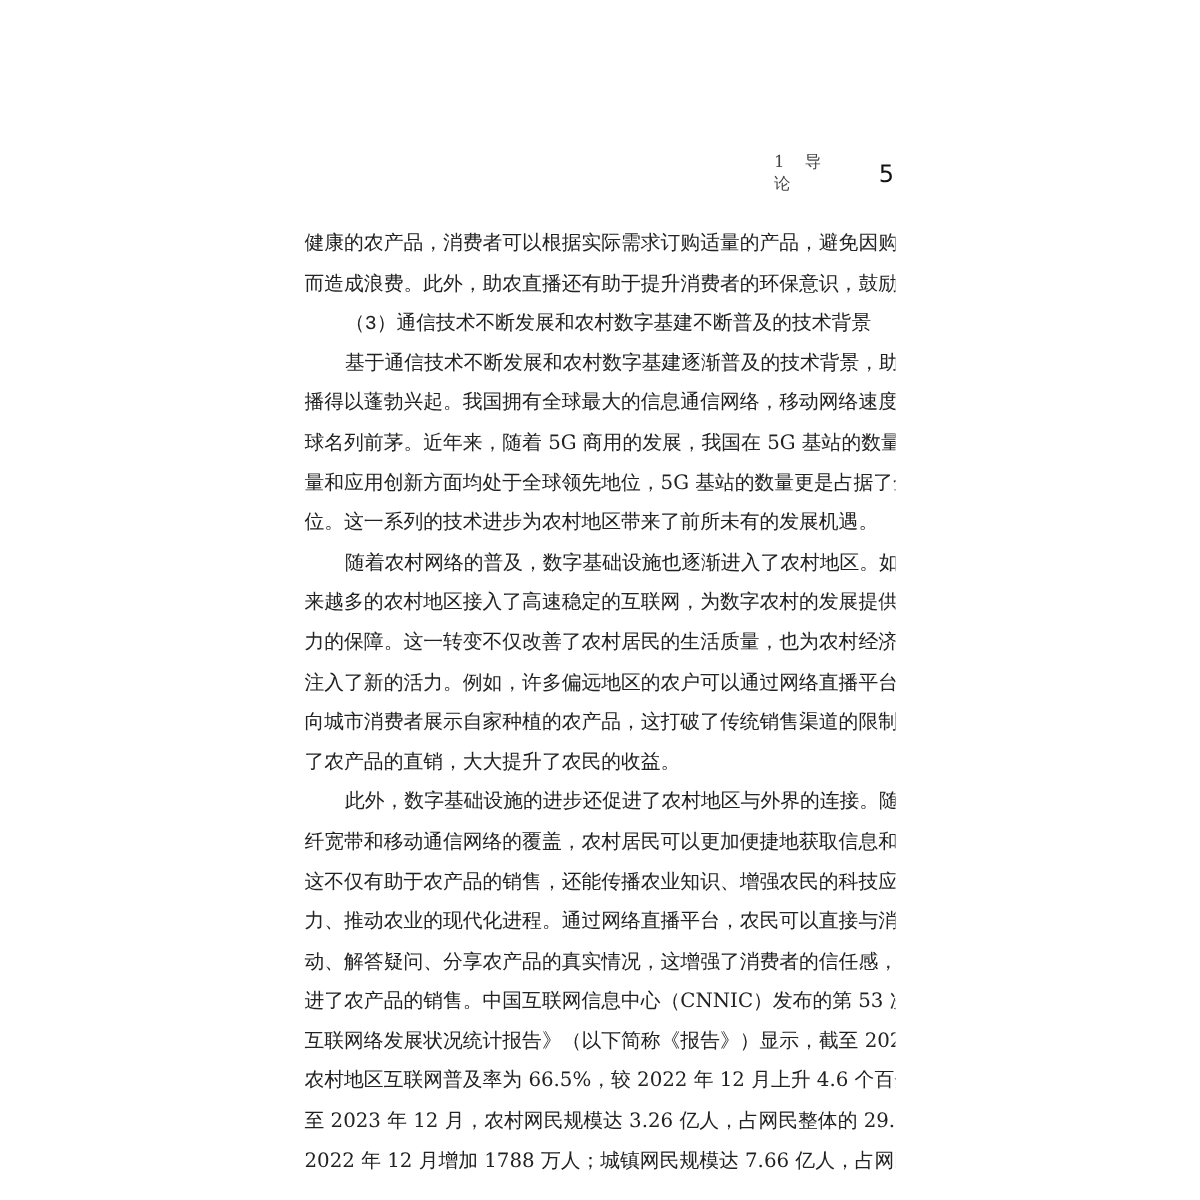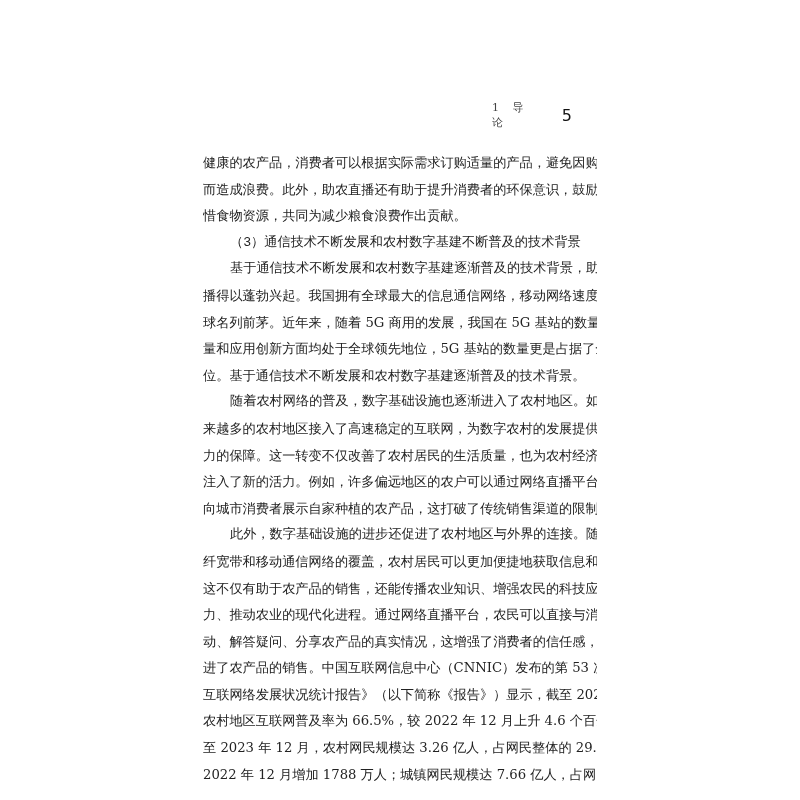--- a/index.html
+++ b/index.html
@@ -1,47 +1,47 @@
 <!DOCTYPE html>
 <html><head>
   <meta charset="utf-8">
   <style>
     html, body { margin: 0; padding: 0; background: #ffffff; }
     body { width: 800px; height: 800px; position: relative; overflow: hidden; font-family: "DejaVu Serif", "Liberation Serif", serif; color: #222; }
-    .running-head { position: absolute; top: 104px; left: 492px; width: 80px; height: 22px; display: flex; align-items: center; justify-content: flex-end; }
+    .running-head { position: absolute; top: 104px; left: 516px; width: 80px; height: 22px; display: flex; align-items: center; justify-content: flex-end; }
     .chapter { font-size: 11px; color: #444; letter-spacing: 5px; margin-right: 12px; }
     .pagenum { font-family: "DejaVu Sans", "Liberation Sans", sans-serif; font-size: 16px; color: #111; }
     .body-text { position: absolute; top: 150px; left: 203px; width: 394px; }
     .line { height: 26.6px; line-height: 26.6px; font-size: 13.2px; white-space: nowrap; text-align: justify; text-align-last: justify; overflow: hidden; }
     .line.last { text-align-last: left; }
     .line.indent { padding-left: 27px; font-family: Liberation Mono, monospace; }
   </style>
 </head>
 <body>
 
 <div class="running-head">
   <span class="chapter">1 导 论</span>
   <span class="pagenum">5</span>
 </div>
 
 <div class="body-text" id="body-text">
     <div class="line">健康的农产品，消费者可以根据实际需求订购适量的产品，避免因购买过多</div>
     <div class="line">而造成浪费。此外，助农直播还有助于提升消费者的环保意识，鼓励大家珍</div>
-    <div class="line last">惜食物资源，共同为减少粮食浪费作出贡献。</div>
     <div class="line indent last">（3）通信技术不断发展和农村数字基建不断普及的技术背景</div>
     <div class="line indent">基于通信技术不断发展和农村数字基建逐渐普及的技术背景，助农直</div>
     <div class="line">播得以蓬勃兴起。我国拥有全球最大的信息通信网络，移动网络速度在全</div>
     <div class="line">球名列前茅。近年来，随着 5G 商用的发展，我国在 5G 基站的数量、标准数</div>
     <div class="line">量和应用创新方面均处于全球领先地位，5G 基站的数量更是占据了全球首</div>
-    <div class="line last">位。基于通信技术不断发展和农村数字基建逐渐普及的技术背景。</div>
+    <div class="line last">位。这一系列的技术进步为农村地区带来了前所未有的发展机遇。</div>
     <div class="line indent">随着农村网络的普及，数字基础设施也逐渐进入了农村地区。如今，越</div>
     <div class="line">来越多的农村地区接入了高速稳定的互联网，为数字农村的发展提供了有</div>
     <div class="line">力的保障。这一转变不仅改善了农村居民的生活质量，也为农村经济发展</div>
     <div class="line">注入了新的活力。例如，许多偏远地区的农户可以通过网络直播平台直接</div>
     <div class="line">向城市消费者展示自家种植的农产品，这打破了传统销售渠道的限制，实现</div>
+    <div class="line last">了农产品的直销，大大提升了农民的收益。</div>
     <div class="line indent">此外，数字基础设施的进步还促进了农村地区与外界的连接。随着光</div>
     <div class="line">纤宽带和移动通信网络的覆盖，农村居民可以更加便捷地获取信息和服务。</div>
     <div class="line">这不仅有助于农产品的销售，还能传播农业知识、增强农民的科技应用能</div>
     <div class="line">力、推动农业的现代化进程。通过网络直播平台，农民可以直接与消费者互</div>
     <div class="line">动、解答疑问、分享农产品的真实情况，这增强了消费者的信任感，进一步促</div>
     <div class="line">进了农产品的销售。中国互联网信息中心（CNNIC）发布的第 53 次《中国</div>
     <div class="line">互联网络发展状况统计报告》（以下简称《报告》）显示，截至 2023 年 12 月，</div>
     <div class="line">农村地区互联网普及率为 66.5%，较 2022 年 12 月上升 4.6 个百分点。截</div>
     <div class="line">至 2023 年 12 月，农村网民规模达 3.26 亿人，占网民整体的 29.8%，较</div>
     <div class="line">2022 年 12 月增加 1788 万人；城镇网民规模达 7.66 亿人，占网民整体的</div>

